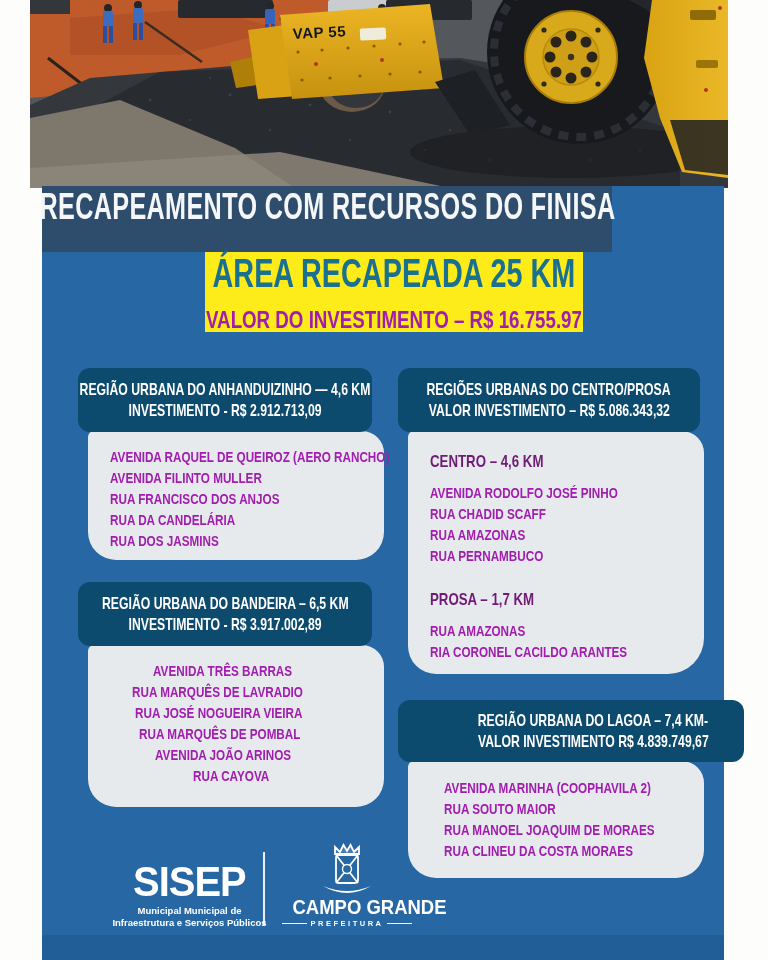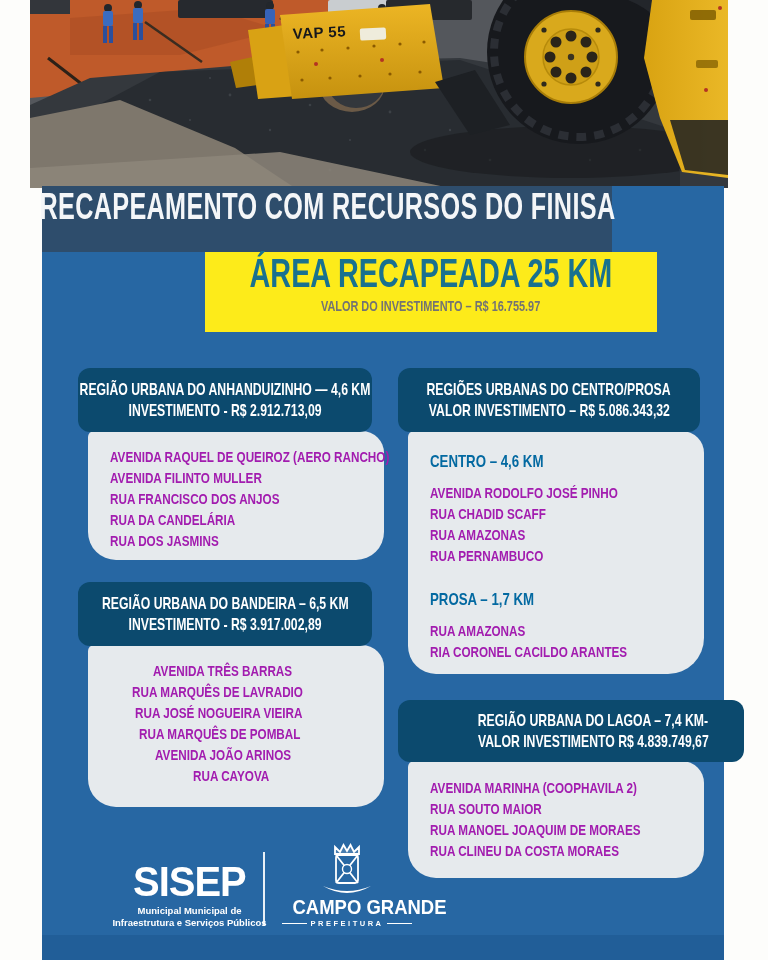--- a/index.html
+++ b/index.html
@@ -17,51 +17,51 @@
   .cx{display:inline-block;transform:scaleX(.70);transform-origin:center;white-space:nowrap;font-weight:700;}
   .cx.left{transform-origin:left center;}
   
   .banner{
     position:absolute;left:42px;top:186px;width:570px;height:66px;
     background:#2e4d6c;display:flex;align-items:flex-start;justify-content:center;
   }
   .banner .cx{font-size:36px;color:#f4f6f8;letter-spacing:.5px;}
   
   .highlight{
-    position:absolute;left:205px;top:252px;width:452px;height:80px;
-    background:#fdeb1a;display:flex;flex-direction:column;align-items:center;justify-content:flex-start;
+    position:absolute;left:205px;top:252px;width:378px;height:80px;
+    background:#fdeb1a;display:flex;flex-direction:column;align-items:center;justify-content:space-between;
   }
   .highlight .l1{font-size:40px;color:#19718f;line-height:42px;}
   .highlight .l1 .cx{transform:scaleX(.72);}
-  .highlight .l2{font-size:14px;color:#737373;line-height:24px;}
+  .highlight .l2{font-size:24px;color:#a21caf;line-height:24px;}
   .highlight .l2 .cx{transform:scaleX(.78);}
   
   .card-header{
     position:absolute;background:#0c4a6e;border-radius:12px;color:#fff;
     display:flex;flex-direction:column;align-items:center;justify-content:center;
     z-index:2;
   }
   .card-header .hl{line-height:21px;font-size:17px;text-align:center;}
   .card-header .hl .cx{transform:scaleX(.72);}
   .card-body{
     position:absolute;background:#e6eaed;z-index:1;
     border-radius:6px 22px 28px 28px;
     box-sizing:border-box;
   }
   .street{line-height:21px;color:#a21caf;}
   .street .cx{font-size:15px;transform:scaleX(.78);transform-origin:left center;}
-  .subtitle{line-height:22px;color:#0369a1;text-decoration:underline;}
+  .subtitle{line-height:22px;color:#701a75;text-decoration:underline;}
   .subtitle .cx{font-size:17px;transform:scaleX(.78);transform-origin:left center;}
   #bodyA{left:88px;top:431px;width:296px;height:129px;padding:15px 10px 0 22px;}
   #headerA{left:78px;top:368px;width:294px;height:64px;}
   #bodyB{left:88px;top:645px;width:296px;height:162px;padding:15px 10px 0 22px;text-align:center;}
   #headerB{left:78px;top:582px;width:294px;height:64px;}
   #bodyC{left:408px;top:431px;width:296px;height:243px;padding:20px 10px 0 22px;border-radius:6px 22px 36px 28px;}
   #headerC{left:398px;top:368px;width:302px;height:64px;}
-  #bodyD{left:408px;top:761px;width:296px;height:117px;padding:16px 10px 0 22px;}
+  #bodyD{left:408px;top:761px;width:296px;height:117px;padding:16px 10px 0 36px;}
   #headerD{left:398px;top:700px;width:302px;height:62px;padding-left:44px;}
   .section-sub{margin-bottom:9px;}
   .section-gap{margin-top:23px;}
   
   .footer{position:absolute;left:42px;top:840px;width:682px;height:95px;color:#fff;}
   .sisep{position:absolute;left:60px;top:22px;width:175px;text-align:center;}
   .sisep .name{font-size:42px;font-weight:700;letter-spacing:-1px;line-height:40px;display:inline-block;transform:scaleX(.95);}
   .sisep .tag{font-size:9.5px;font-weight:700;line-height:12px;margin-top:3px;}
   .divider{position:absolute;left:221px;top:12px;width:2px;height:74px;background:rgba(255,255,255,.9);}
   .city{position:absolute;left:240px;top:2px;width:130px;text-align:center;}

